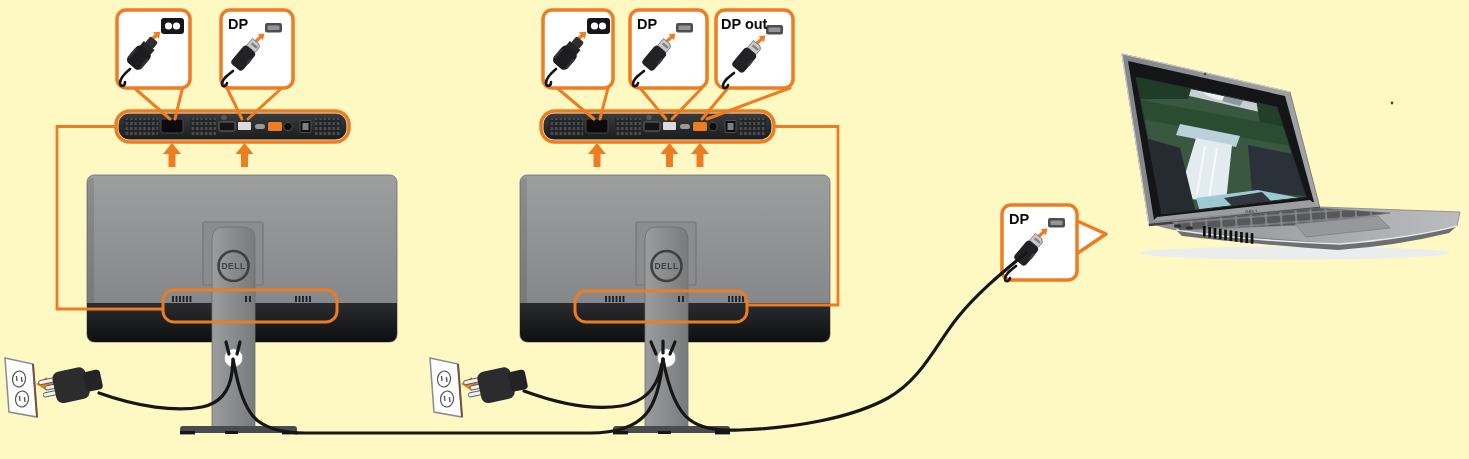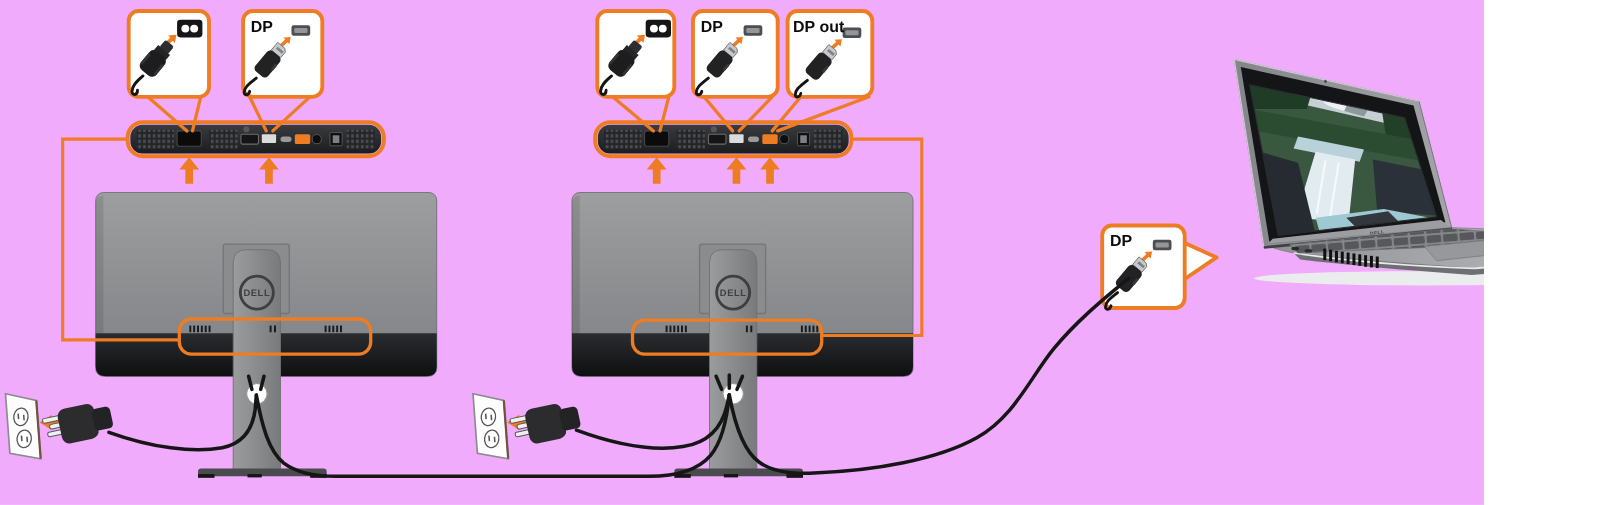--- a/index.html
+++ b/index.html
@@ -1,16 +1,16 @@
 <!DOCTYPE html>
 <html style="--accent-orange: #ED7C23; --cable-black: #161616; --monitor-gray: #929396; --monitor-band: #1d1e21; --laptop-silver: #a8a9ab;"><head>
 <meta charset="utf-8">
 <style>
   html,body{margin:0;padding:0;background:#ffffff;}
-  #canvas{position:relative;width:1349px;height:459px;background:#f0abfc;overflow:hidden;
+  #canvas{position:relative;width:1469px;height:459px;background:#fef9c3;overflow:hidden;
           font-family:"Liberation Sans", sans-serif;}
   svg{display:block;}
   .accent-stroke{stroke:var(--accent-orange,#ED7C23);}
   .accent-fill{fill:var(--accent-orange,#ED7C23);}
   .cable{stroke:var(--cable-black,#161616);stroke-width:3.2;fill:none;stroke-linecap:round;}
   .lbl{font-family:"Liberation Sans", sans-serif;font-weight:bold;font-size:14.5px;fill:#0b0b0b;}
   .logo-text{font-family:"Liberation Sans", sans-serif;font-weight:bold;font-size:8.5px;fill:#3e3f41;letter-spacing:.5px;}
   .laptop-logo-text{font-family:"Liberation Sans", sans-serif;font-weight:bold;font-size:4.5px;fill:#3c3d3f;letter-spacing:.4px;}
   .vline{stroke:var(--accent-orange,#ED7C23);stroke-width:3;stroke-linecap:round;fill:none;}
   .conn-line{stroke:var(--accent-orange,#ED7C23);stroke-width:2.8;fill:none;}

